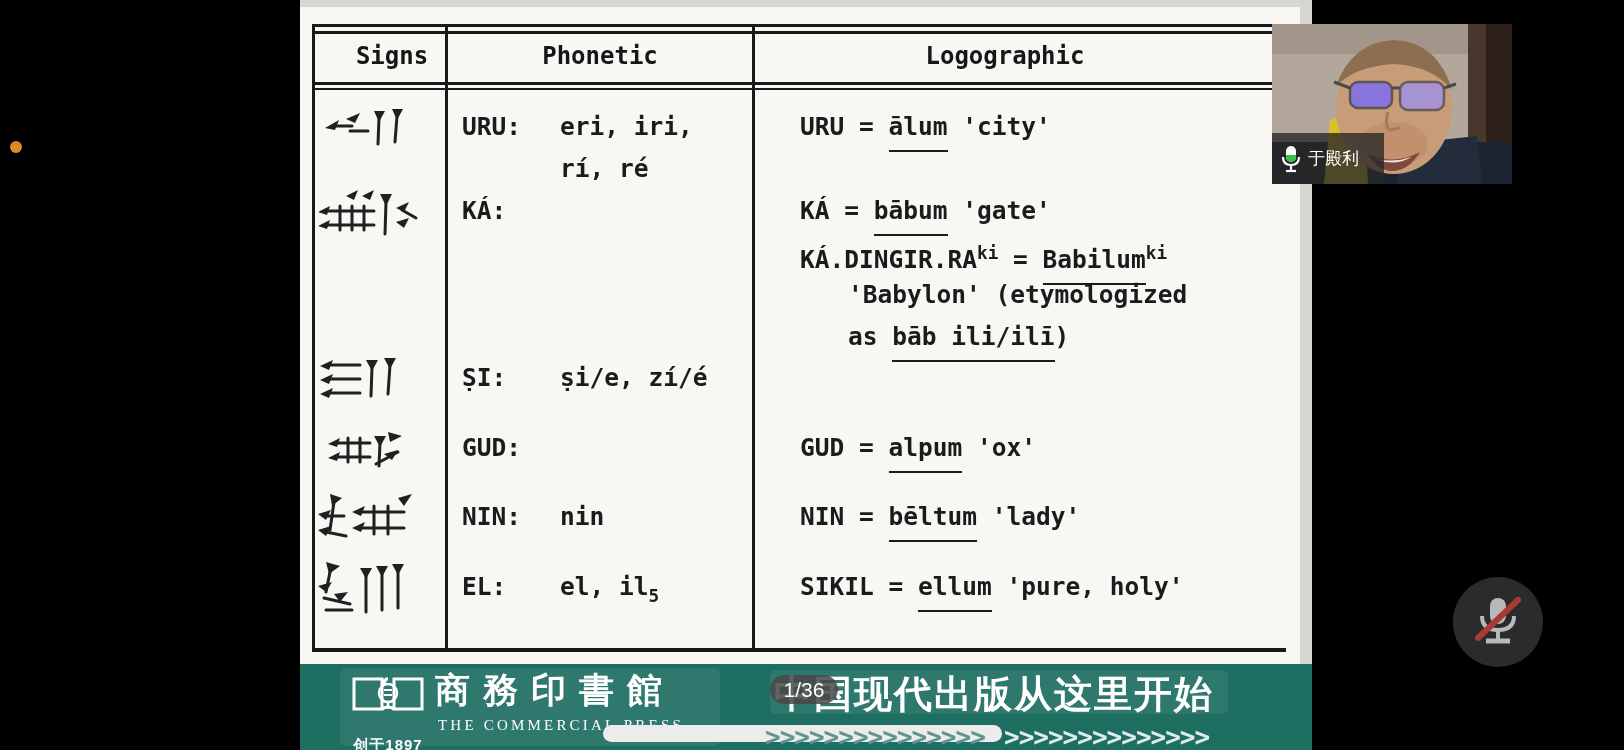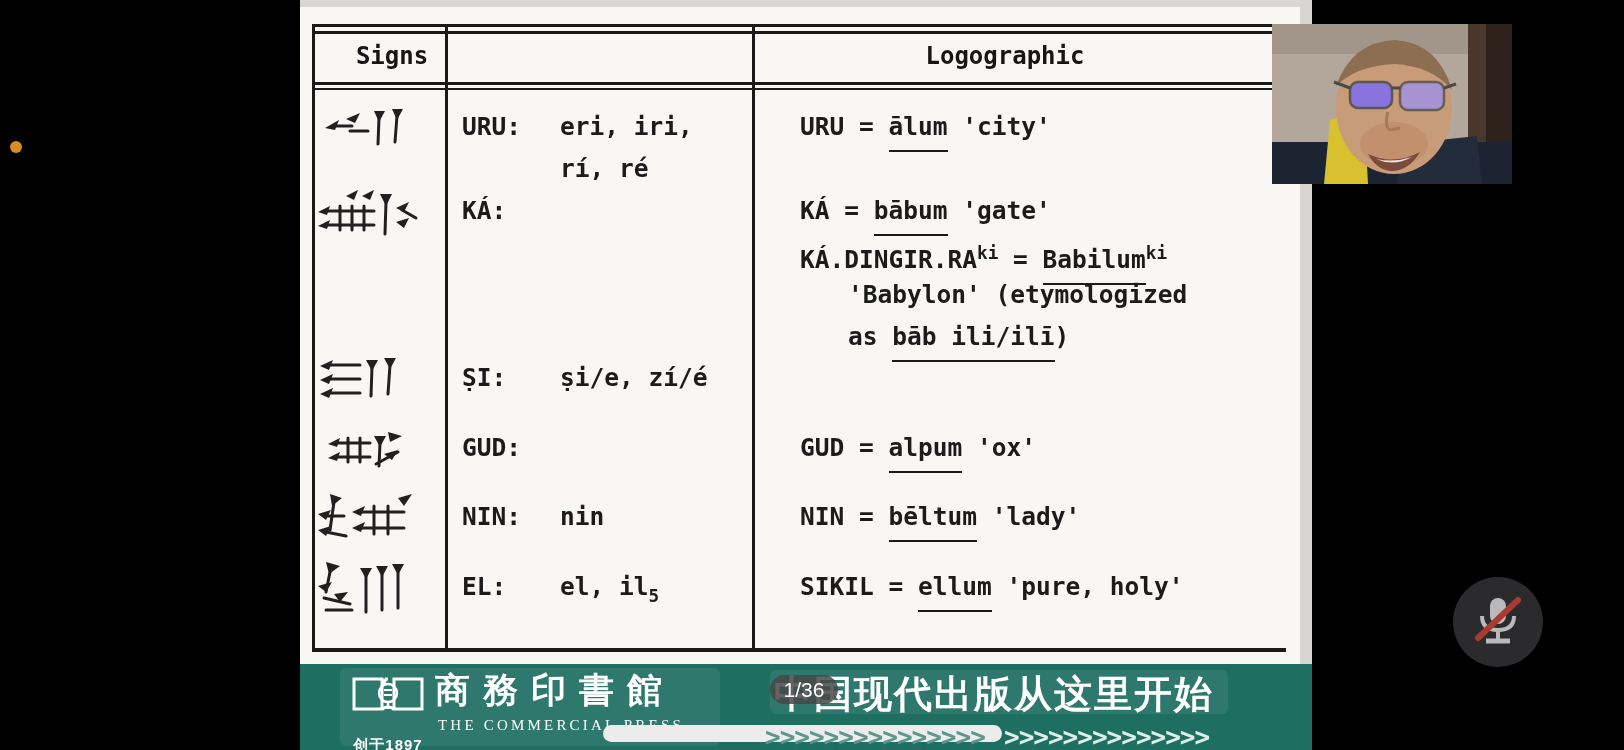--- a/index.html
+++ b/index.html
@@ -65,20 +65,21 @@
   <div class="tline" style="left:312px;top:24px;width:978px;height:3px;"></div>
   <div class="tline" style="left:312px;top:31px;width:978px;height:3px;"></div>
   <div class="tline" style="left:312px;top:82px;width:978px;height:3px;"></div>
   <div class="tline" style="left:312px;top:88px;width:978px;height:2px;"></div>
   <div class="tline" style="left:312px;top:648px;width:974px;height:4px;"></div>
   <div class="tline" style="left:312px;top:24px;width:3px;height:628px;"></div>
   <div class="tline" style="left:445px;top:24px;width:3px;height:628px;"></div>
   <div class="tline" style="left:752px;top:24px;width:3px;height:628px;"></div>
 
   <div class="hdr" style="left:312px;top:42px;width:160px;">Signs</div>
+  <div class="hdr" style="left:448px;top:42px;width:304px;">Phonetic</div>
   <div class="hdr" style="left:755px;top:42px;width:500px;">Logographic</div>
 
   <svg class="sign" style="left:322px;top:104px;" width="90" height="46" viewBox="0 0 90 46">
     <path class="w" d="M3 24 L17 16 L13 26 Z"></path>
       <line x1="13" y1="22" x2="30" y2="22"></line>
     <path class="w" d="M24 15 L38 9 L33 19 Z"></path>
       <line x1="28" y1="27" x2="46" y2="27"></line>
     <path class="w" d="M52 7 L63 7 L57 18 Z"></path>
       <line x1="57" y1="14" x2="56" y2="40"></line>
     <path class="w" d="M70 5 L81 5 L75 16 Z"></path>
@@ -216,20 +217,35 @@
       <ellipse cx="122" cy="120" rx="34" ry="22" fill="#c2906c"></ellipse>
       <path d="M96 130 Q122 142 148 128 Q136 148 118 147 Q104 145 96 130 Z" fill="#7c4a3a"></path>
       <path d="M104 135 Q122 143 140 133 Q122 139 104 135 Z" fill="#fff" opacity="0.85"></path>
       <rect x="78" y="58" width="42" height="26" rx="8" fill="#7f6ef0" opacity="0.85" stroke="#4a4a4a" stroke-width="2.5"></rect>
       <rect x="128" y="58" width="44" height="28" rx="8" fill="#9c8ff0" opacity="0.75" stroke="#4a4a4a" stroke-width="2.5"></rect>
       <line x1="120" y1="64" x2="128" y2="64" stroke="#4a4a4a" stroke-width="3"></line>
       <line x1="78" y1="64" x2="62" y2="58" stroke="#4a4a4a" stroke-width="3"></line>
       <line x1="172" y1="64" x2="184" y2="60" stroke="#4a4a4a" stroke-width="3"></line>
       <path d="M116 88 Q112 102 118 106 L128 104" fill="none" stroke="#a87a58" stroke-width="3"></path>
     </svg>
+    <div id="name-tag">
+      <svg width="22" height="30" viewBox="0 0 22 30" style="margin-left:8px;">
+        <defs>
+            <clipPath id="micclip">
+              <rect x="6" y="2" width="10" height="16" rx="5"></rect>
+            </clipPath>
+          </defs>
+        <rect x="6" y="2" width="10" height="16" rx="5" fill="#fff"></rect>
+        <rect x="6" y="11" width="10" height="7" clip-path="url(#micclip)" fill="#35c546"></rect>
+        <path d="M3 13 Q3 21 11 21 Q19 21 19 13" fill="none" stroke="#fff" stroke-width="2.2"></path>
+        <line x1="11" y1="21" x2="11" y2="26" stroke="#fff" stroke-width="2.2"></line>
+        <line x1="6" y1="27" x2="16" y2="27" stroke="#fff" stroke-width="2.2"></line>
+      </svg>
+      <span class="nm">于殿利</span>
+    </div>
   </div>
 
   <div id="mute-btn">
     <svg width="52" height="56" viewBox="0 0 52 56">
       <rect x="18" y="4" width="16" height="26" rx="8" fill="#b9b9b9"></rect>
       <path d="M10 22 Q10 36 26 36 Q42 36 42 22" fill="none" stroke="#b9b9b9" stroke-width="4"></path>
       <line x1="26" y1="36" x2="26" y2="45" stroke="#b9b9b9" stroke-width="4"></line>
       <line x1="14" y1="47" x2="38" y2="47" stroke="#b9b9b9" stroke-width="5"></line>
       <line x1="6" y1="44" x2="46" y2="6" stroke="#a93a32" stroke-width="6" stroke-linecap="round"></line>
     </svg>

